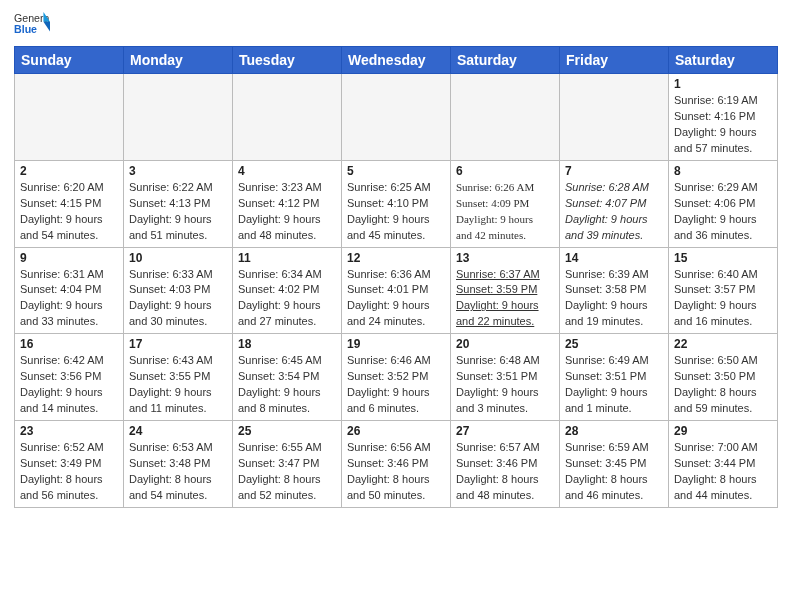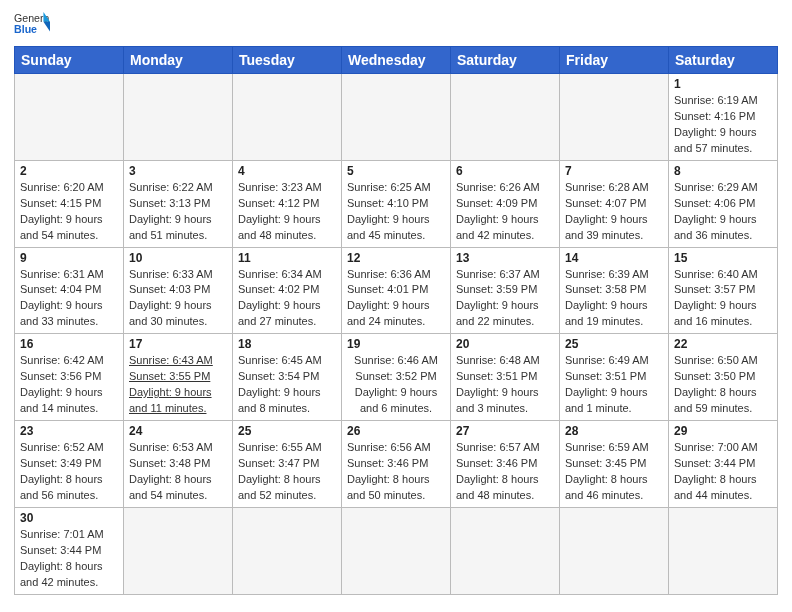--- a/index.html
+++ b/index.html
@@ -137,48 +137,48 @@
           <td>
             <span class="day-number">2</span>
             <div class="day-info" style="white-space: pre-line;">Sunrise: 6:20 AM
 Sunset: 4:15 PM
 Daylight: 9 hours
 and 54 minutes.</div>
           </td>
           <td>
             <span class="day-number">3</span>
             <div class="day-info" style="white-space: pre-line;">Sunrise: 6:22 AM
-Sunset: 3:13 PM
+Sunset: 4:13 PM
 Daylight: 9 hours
 and 51 minutes.</div>
           </td>
           <td>
             <span class="day-number">4</span>
             <div class="day-info" style="white-space: pre-line;">Sunrise: 3:23 AM
 Sunset: 4:12 PM
 Daylight: 9 hours
 and 48 minutes.</div>
           </td>
           <td>
             <span class="day-number">5</span>
             <div class="day-info" style="white-space: pre-line;">Sunrise: 6:25 AM
 Sunset: 4:10 PM
 Daylight: 9 hours
 and 45 minutes.</div>
           </td>
           <td>
             <span class="day-number">6</span>
-            <div class="day-info" style="white-space: pre-line;">Sunrise: 6:26 AM
+            <div class="day-info" style="white-space: pre-line; font-family: Liberation Serif, serif;">Sunrise: 6:26 AM
 Sunset: 4:09 PM
 Daylight: 9 hours
 and 42 minutes.</div>
           </td>
           <td>
             <span class="day-number">7</span>
-            <div class="day-info" style="white-space: pre-line;">Sunrise: 6:28 AM
+            <div class="day-info" style="white-space: pre-line; font-style: italic;">Sunrise: 6:28 AM
 Sunset: 4:07 PM
 Daylight: 9 hours
 and 39 minutes.</div>
           </td>
           <td>
             <span class="day-number">8</span>
             <div class="day-info" style="white-space: pre-line;">Sunrise: 6:29 AM
 Sunset: 4:06 PM
 Daylight: 9 hours
 and 36 minutes.</div>
@@ -208,21 +208,21 @@
           </td>
           <td>
             <span class="day-number">12</span>
             <div class="day-info" style="white-space: pre-line;">Sunrise: 6:36 AM
 Sunset: 4:01 PM
 Daylight: 9 hours
 and 24 minutes.</div>
           </td>
           <td>
             <span class="day-number">13</span>
-            <div class="day-info" style="white-space: pre-line;">Sunrise: 6:37 AM
+            <div class="day-info" style="white-space: pre-line; text-decoration: underline;">Sunrise: 6:37 AM
 Sunset: 3:59 PM
 Daylight: 9 hours
 and 22 minutes.</div>
           </td>
           <td>
             <span class="day-number">14</span>
             <div class="day-info" style="white-space: pre-line;">Sunrise: 6:39 AM
 Sunset: 3:58 PM
 Daylight: 9 hours
 and 19 minutes.</div>
@@ -238,35 +238,35 @@
         <tr>
           <td>
             <span class="day-number">16</span>
             <div class="day-info" style="white-space: pre-line;">Sunrise: 6:42 AM
 Sunset: 3:56 PM
 Daylight: 9 hours
 and 14 minutes.</div>
           </td>
           <td>
             <span class="day-number">17</span>
-            <div class="day-info" style="white-space: pre-line; text-decoration: underline;">Sunrise: 6:43 AM
+            <div class="day-info" style="white-space: pre-line;">Sunrise: 6:43 AM
 Sunset: 3:55 PM
 Daylight: 9 hours
 and 11 minutes.</div>
           </td>
           <td>
             <span class="day-number">18</span>
             <div class="day-info" style="white-space: pre-line;">Sunrise: 6:45 AM
 Sunset: 3:54 PM
 Daylight: 9 hours
 and 8 minutes.</div>
           </td>
           <td>
             <span class="day-number">19</span>
-            <div class="day-info" style="white-space: pre-line; text-align: center;">Sunrise: 6:46 AM
+            <div class="day-info" style="white-space: pre-line;">Sunrise: 6:46 AM
 Sunset: 3:52 PM
 Daylight: 9 hours
 and 6 minutes.</div>
           </td>
           <td>
             <span class="day-number">20</span>
             <div class="day-info" style="white-space: pre-line;">Sunrise: 6:48 AM
 Sunset: 3:51 PM
 Daylight: 9 hours
 and 3 minutes.</div>
@@ -329,31 +329,16 @@
 Daylight: 8 hours
 and 46 minutes.</div>
           </td>
           <td>
             <span class="day-number">29</span>
             <div class="day-info" style="white-space: pre-line;">Sunrise: 7:00 AM
 Sunset: 3:44 PM
 Daylight: 8 hours
 and 44 minutes.</div>
           </td>
-        </tr>
-        <tr class="last-row">
-          <td>
-            <span class="day-number">30</span>
-            <div class="day-info" style="white-space: pre-line;">Sunrise: 7:01 AM
-Sunset: 3:44 PM
-Daylight: 8 hours
-and 42 minutes.</div>
-          </td>
-          <td class="empty"></td>
-          <td class="empty"></td>
-          <td class="empty"></td>
-          <td class="empty"></td>
-          <td class="empty"></td>
-          <td class="empty"></td>
         </tr>
       </tbody>
   </table>
 </div>
 
 </body></html>

